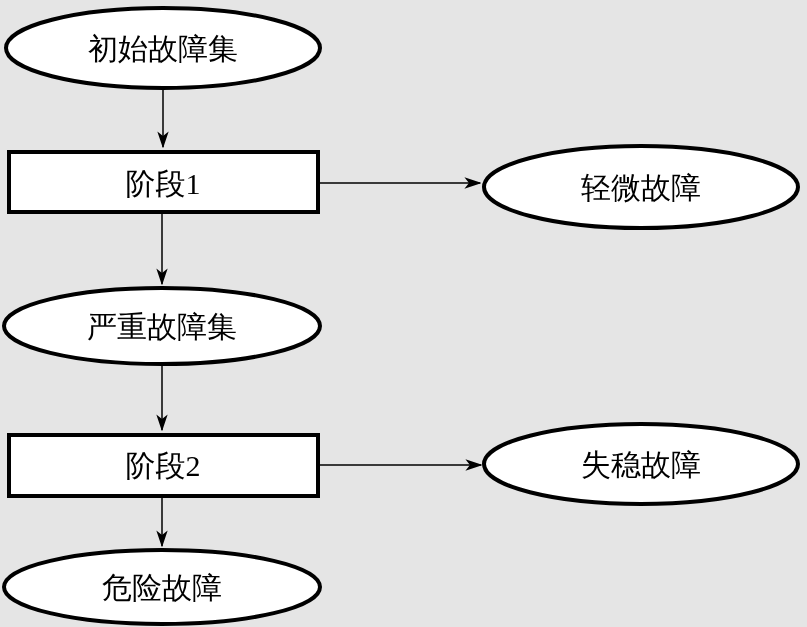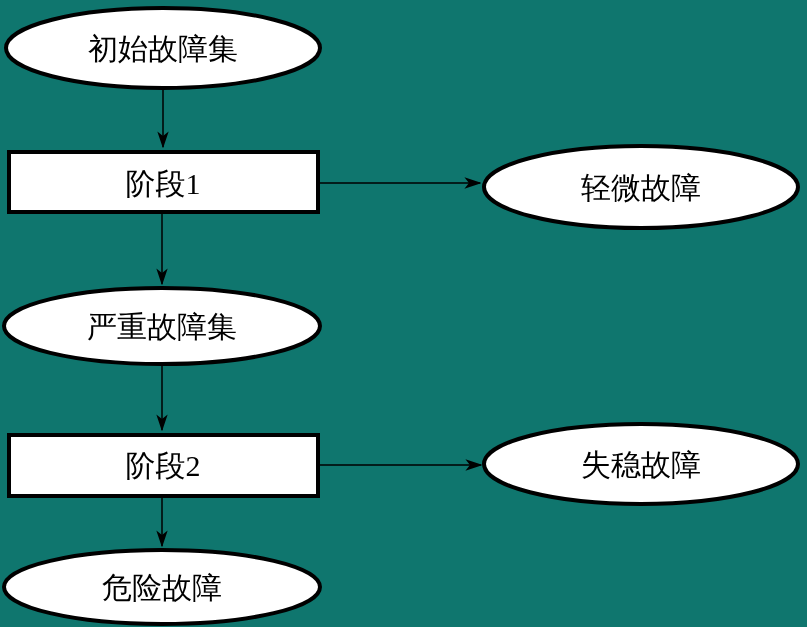--- a/index.html
+++ b/index.html
@@ -4,21 +4,21 @@
 <style>
   html, body {
     margin: 0;
     padding: 0;
     background: #ffffff;
   }
   .canvas {
     position: relative;
     width: 807px;
     height: 627px;
-    background: #0f766e;
+    background: #e5e5e5;
     font-family: "Liberation Serif", "DejaVu Serif", serif;
   }
   svg text {
     font-family: "Liberation Serif", "DejaVu Serif", serif;
     font-size: 30px;
     fill: #000000;
     text-anchor: middle;
     dominant-baseline: central;
   }
 </style>

